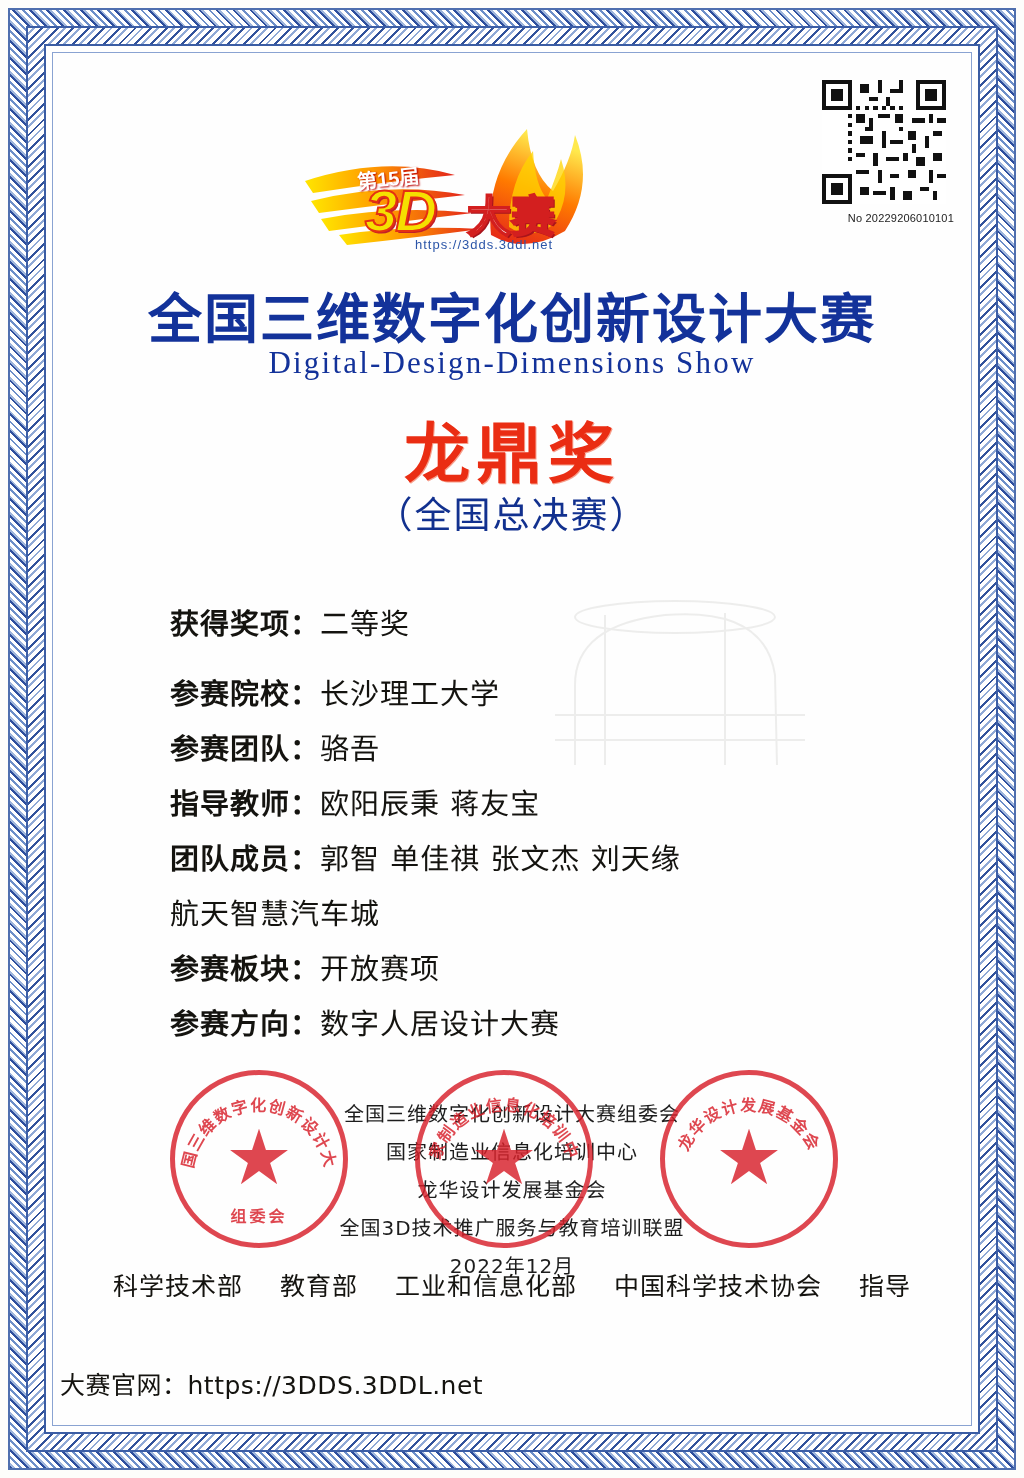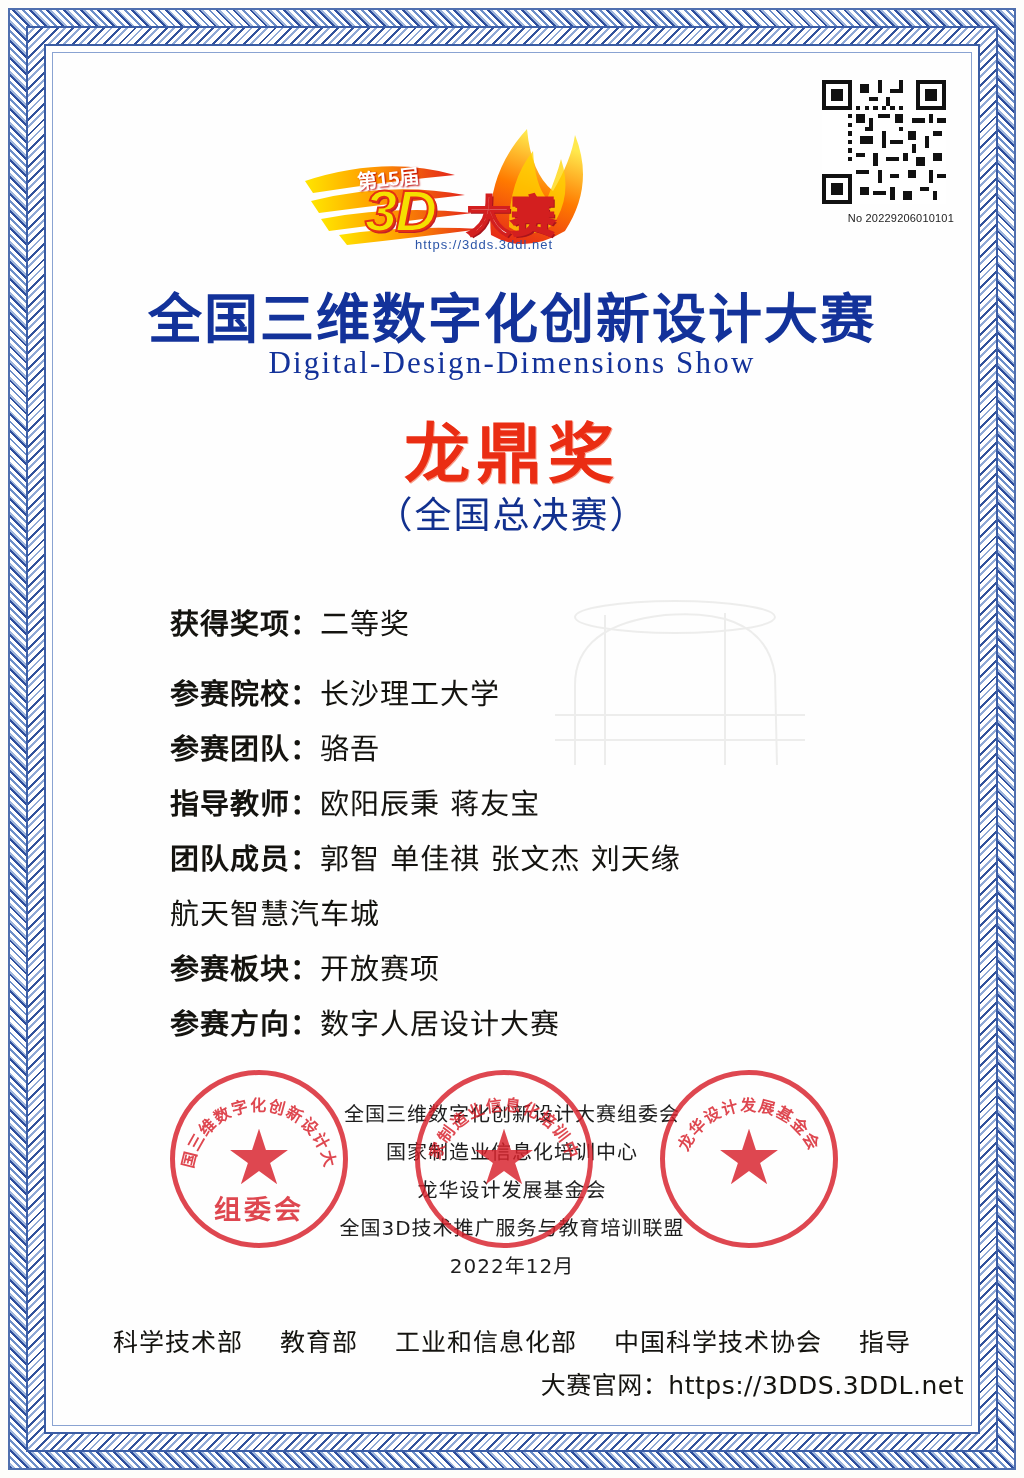--- a/index.html
+++ b/index.html
@@ -277,46 +277,46 @@
     font-family: "DejaVu Sans", "Liberation Sans", sans-serif;
     letter-spacing: 1.5px;
   }
   .seal-bottom-label {
     position: absolute;
     left: 0;
     right: 0;
     bottom: 16px;
     text-align: center;
     color: #d8202a;
-    font-size: 27px;
+    font-size: 16px;
     font-weight: bold;
     letter-spacing: 3px;
     font-family: "DejaVu Sans", "Liberation Sans", sans-serif;
   }
   #seal-1 { left: 110px; top: 1010px; }
   #seal-2 { left: 355px; top: 1010px; }
   #seal-3 { left: 600px; top: 1010px; }
 
   
   .footer-guide {
     position: absolute;
     left: 0; right: 0;
-    top: 1262px;
+    top: 1206px;
     text-align: center;
     font-size: 25px;
     color: #14130f;
     font-family: "DejaVu Sans", "Liberation Sans", sans-serif;
     letter-spacing: 1px;
   }
   .footer-guide span { margin: 0 14px; }
   .footer-site {
     position: absolute;
     left: 0; right: 0;
     top: 1305px;
-    text-align: right;
+    text-align: left;
     font-size: 25px;
     color: #14130f;
     font-family: "DejaVu Sans", "Liberation Sans", sans-serif;
     letter-spacing: 0.5px;
   }
 </style>
 </head>
 <body>
 
 <div class="cert-page">

